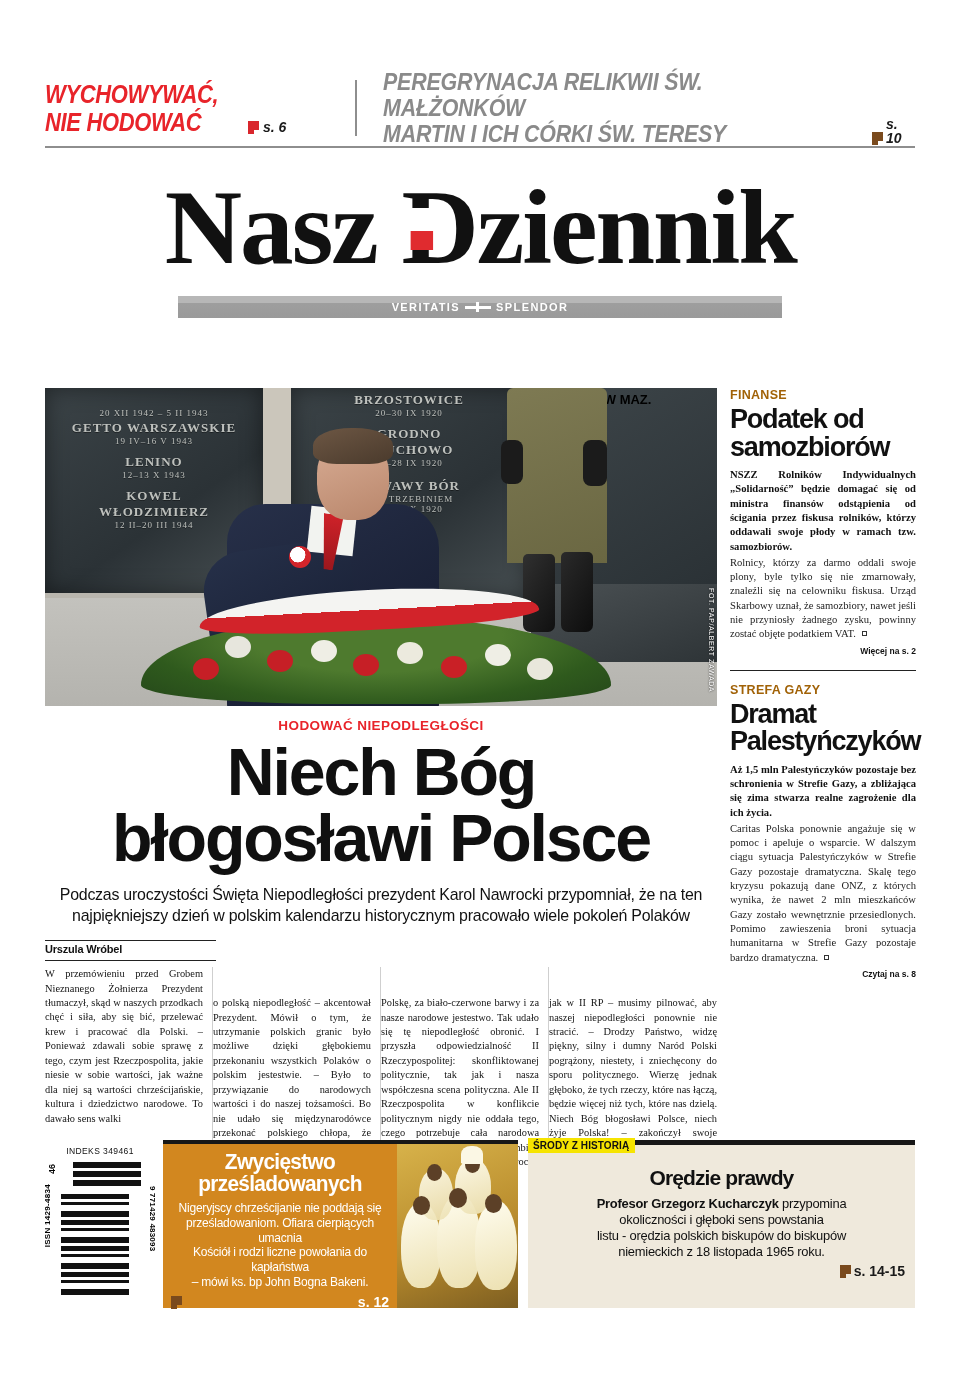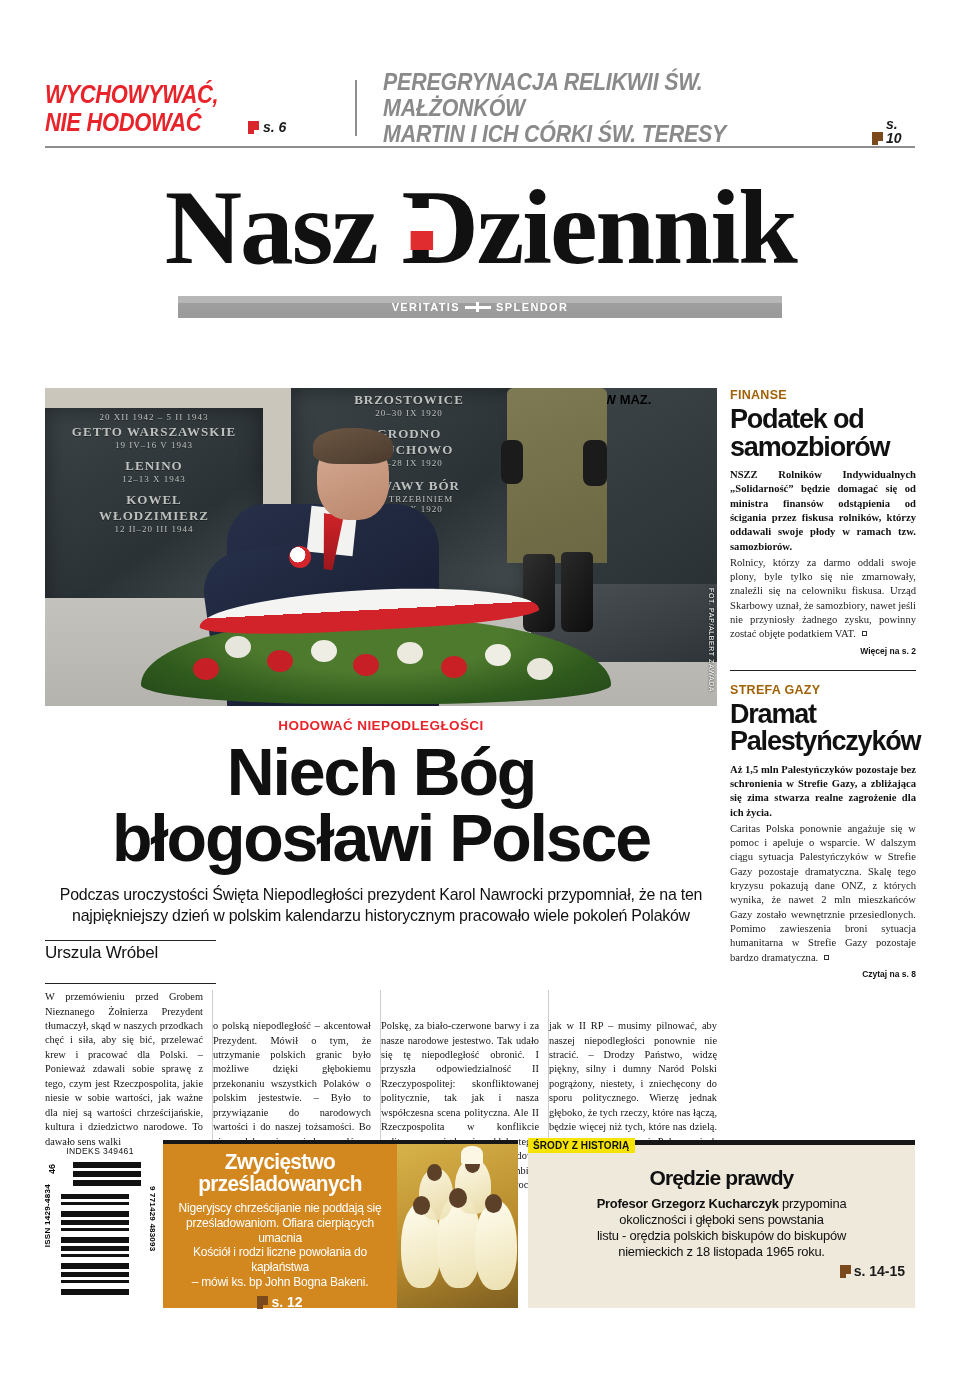--- a/index.html
+++ b/index.html
@@ -94,21 +94,21 @@
   }
   .hp-wall { position:absolute; inset:0; background:linear-gradient(to bottom,#cbc6bb 0 62%, #b9b6ae 62% 100%); }
   .hp-plaque {
     position:absolute; background:linear-gradient(145deg,#3b4347,#2b3236 60%,#474f52);
     box-shadow: inset 0 0 22px rgba(0,0,0,.45);
   }
   .hp-plaque .pl-line {
     color:#d7d9d4; text-align:center; font-family:"Liberation Serif", serif;
     letter-spacing:1px; opacity:.85; text-shadow:0 1px 0 rgba(0,0,0,.5);
   }
-  .hp-p1 { left:0px; top:0px; width:218px; height:205px; padding-top:4px;margin-top:20px;}
+  .hp-p1 { left:0px; top:0px; width:218px; height:205px; padding-top:20px;}
   .hp-p2 { left:246px; top:0px; width:236px; height:210px; padding-top:4px;}
   .pl-big { font-size:13px; font-weight:bold; }
   .pl-small { font-size:9px; }
 
   .hp-figure {
     position:absolute; left:168px; top:40px; width:238px; height:278px;
   }
   .hp-coat { position:absolute; left:14px; top:76px; width:212px; height:210px;
     background:linear-gradient(150deg,#273049,#1b2238 60%,#141a2c);
     border-radius:38px 44px 10px 10px; }
@@ -167,21 +167,21 @@
   }
   .hero-lead {
     margin-top:12px; text-align:center; font-size:16.6px; line-height:1.28;
     color:#111; letter-spacing:-0.25px; transform:scaleX(0.96);
     font-family:"Liberation Sans", sans-serif;
   }
 
   .byline-wrap { margin-top:14px; width:171px; }
   .byline {
     border-top:1.5px solid #222; border-bottom:1.5px solid #222;
-    padding:2px 0 20px; font-size:17px; font-weight:normal; color:#111; letter-spacing:-.2px;
+    padding:2px 0 5px; font-size:11px; font-weight:bold; color:#111; letter-spacing:-.2px;
   }
   .article-cols {
     margin-top:6px; display:flex; gap:0px; width:672px; height:200px; overflow:hidden;
   }
   .acol {
     width:168px; padding-right:9px; font-family:"Liberation Serif", serif;
     font-size:10.4px; line-height:1.39; color:#141414; text-align:justify;
     hyphens:auto; border-right:1px solid #cfcfcf;
   }
   .acol:last-child { border-right:none; padding-right:0; }
@@ -227,21 +227,21 @@
 
   .promo-orange {
     width:355px; margin-left:8px; background:#d2871f; position:relative;
     border-top:4px solid #171717; display:flex;
   }
   .po-text { width:234px; padding:8px 8px 6px 8px; color:#fff; }
   .po-title { font-size:21.5px; font-weight:bold; letter-spacing:-.7px; line-height:1.02;
     text-align:center; transform:scaleX(0.97); }
   .po-body { margin-top:5px; font-size:12.4px; line-height:1.2; text-align:center;
     letter-spacing:-.25px; transform:scaleX(0.97); white-space:pre-line; }
-  .po-ref { margin-top:5px; display:flex; justify-content:center; align-items:flex-end; gap:3px; }
+  .po-ref { margin-top:5px; display:flex; justify-content:space-between; align-items:flex-end; gap:3px; }
   .po-ref .page-ref-label { color:#fff; font-size:14px; }
   .po-photo { width:121px; position:relative; overflow:hidden; background:#caa34b; }
   .pp-bg { position:absolute; inset:0; background:linear-gradient(160deg,#d7b24a,#b98c2d 55%,#7d5e21); }
   .pp-fig { position:absolute; border-radius:50% 50% 42% 42%; background:linear-gradient(160deg,#fffdf0,#ece0b0); }
   .pp-head { position:absolute; border-radius:50%; background:#5c4027; }
 
   .promo-cream {
     flex:1; margin-left:10px; background:#efe9dc; position:relative; padding:12px 10px 6px;
   }
   .pc-rule { position:absolute; left:0; top:0; width:100%; height:5px; background:#171717; }

